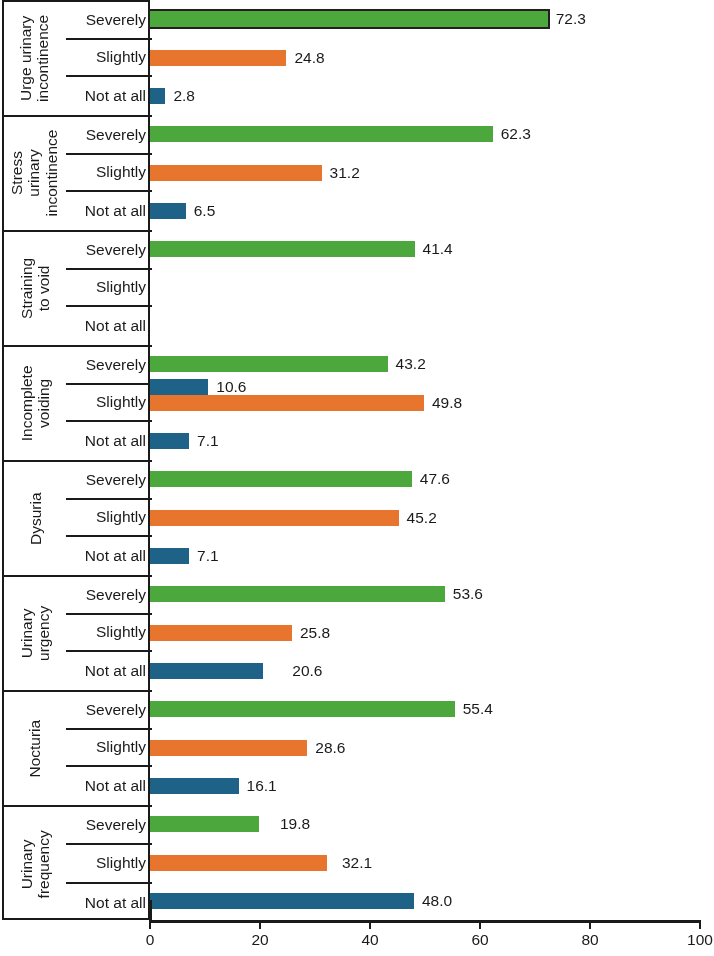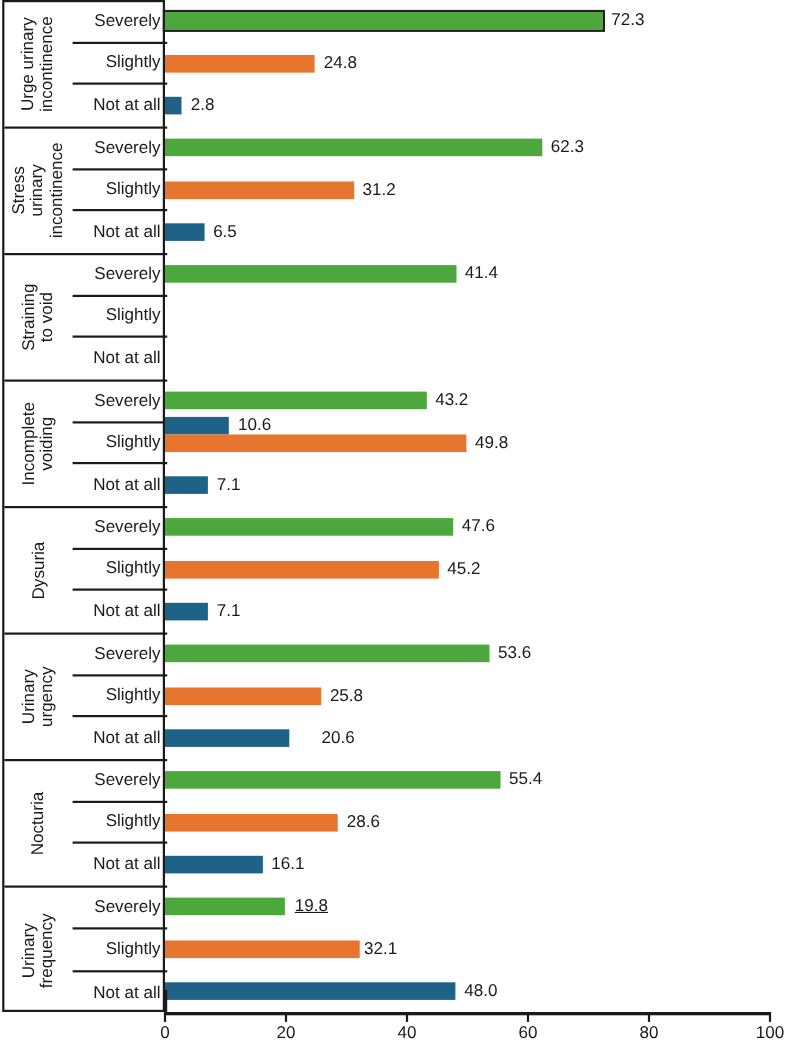--- a/index.html
+++ b/index.html
@@ -378,25 +378,25 @@
         <div class="bar-row" style="top: 739.5px; height: 16px;">
           <div class="bar" style="width: 157.3px; background: rgb(232, 117, 45);"></div>
           <div class="bar-value" style="left: 315.3px;">28.6</div>
         </div>
         <div class="bar-row" style="top: 777.833px; height: 16px;">
           <div class="bar" style="width: 88.55px; background: rgb(31, 98, 135);"></div>
           <div class="bar-value" style="left: 246.55px;">16.1</div>
         </div>
         <div class="bar-row" style="top: 816.167px; height: 16px;">
           <div class="bar" style="width: 108.9px; background: rgb(76, 168, 60);"></div>
-          <div class="bar-value" style="left: 268px; text-decoration: underline;">19.8</div>
+          <div class="bar-value" style="left: 280px;">19.8</div>
         </div>
         <div class="bar-row" style="top: 854.5px; height: 16px;">
           <div class="bar" style="width: 176.55px; background: rgb(232, 117, 45);"></div>
-          <div class="bar-value" style="left: 331px;">32.1</div>
+          <div class="bar-value" style="left: 342px;">32.1</div>
         </div>
         <div class="bar-row" style="top: 892.833px; height: 16px;">
           <div class="bar" style="width: 264px; background: rgb(31, 98, 135);"></div>
           <div class="bar-value" style="left: 422px;">48.0</div>
         </div>
       </div>
 
     <div class="axis-origin-stub"></div>
     <div class="axis-line"></div>
     <div class="axis-ticks">

